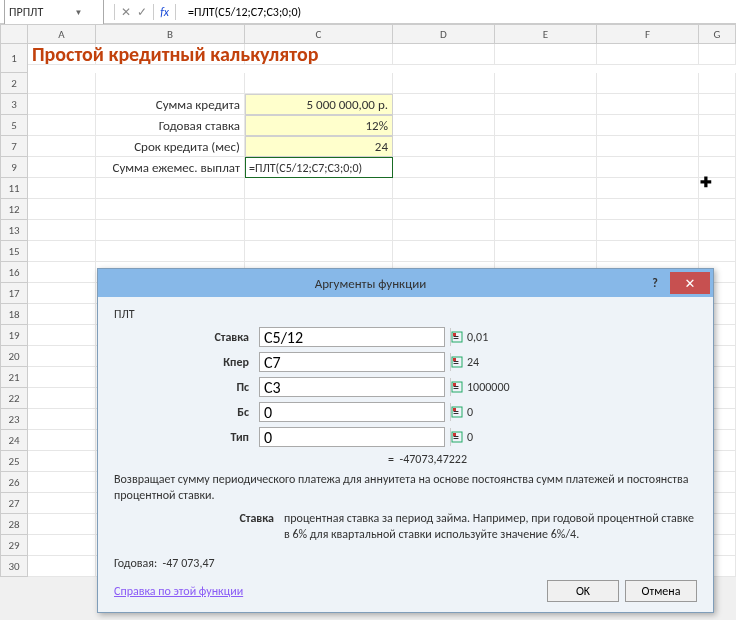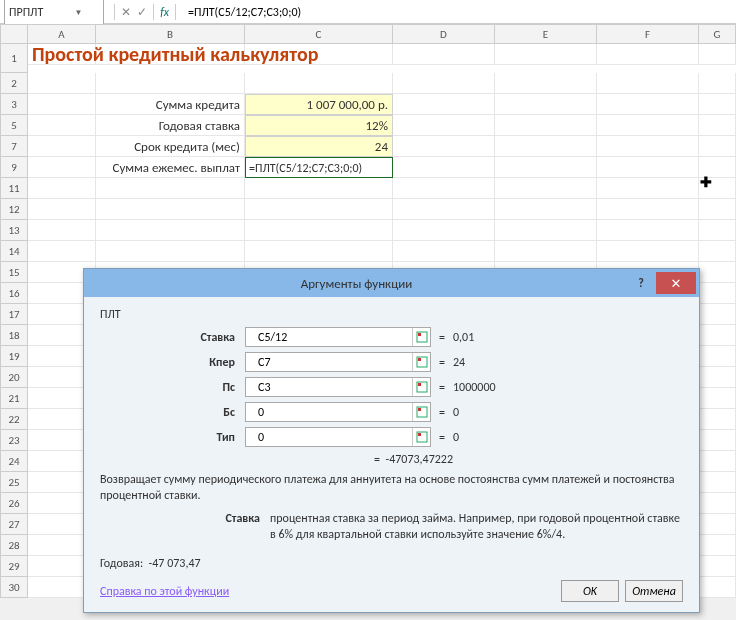--- a/index.html
+++ b/index.html
@@ -3,62 +3,62 @@
 <meta charset="utf-8">
 <style>
   * { box-sizing: border-box; margin: 0; padding: 0; font-family: Calibri, Arial, sans-serif; }
   body { background: #f0f0f0; width: 736px; height: 620px; overflow: hidden; font-size: 13px; color: #333; }
   .toolbar { display: flex; align-items: center; height: 24px; background: #fff; border-bottom: 1px solid #ccc; }
   .namebox { width: 100px; height: 28px; border: 1px solid #aaa; background: #fff; margin: 0 4px; display: flex; align-items: center; }
   .namebox span { flex: 1; padding: 0 4px; font-size: 12px; }
   .namebox .dd { width: 14px; text-align: center; color: #666; font-size: 8px; }
   .fx-icons { display: flex; align-items: center; gap: 6px; margin: 0 6px; color: #888; font-size: 12px; }
   .fx-icons .sep { width: 1px; height: 16px; background: #ccc; }
-  .fx-icons .fx { font-style: italic; color: #0f766e; }
+  .fx-icons .fx { font-style: italic; color: #1d4ed8; }
   .formula-bar { flex: 1; height: 20px; border: none; padding: 0 6px; font-size: 12px; background: #fff; }
   
   .sheet { position: relative; background: #fff; }
   .hrow { display: flex; height: 20px; }
   .corner { width: 28px; background: #f3f3f3; border: 1px solid #ccc; }
   .colh { background: #f3f3f3; border: 1px solid #ccc; border-left: none; text-align: center; font-size: 11px; color: #555; display: flex; align-items: center; justify-content: center; }
   .c-A { width: 68px; } .c-B { width: 149px; } .c-C { width: 148px; } .c-D { width: 102px; } .c-E { width: 102px; } .c-F { width: 102px; } .c-G { width: 37px; }
   .row { display: flex; }
   .rh { width: 28px; background: #f3f3f3; border: 1px solid #ccc; border-top: none; text-align: center; font-size: 11px; color: #555; display: flex; align-items: center; justify-content: center; }
   .cell { border-right: 1px solid #e6e6e6; border-bottom: 1px solid #e6e6e6; height: 21px; display: flex; align-items: center; padding: 0 4px; font-size: 13px; overflow: visible; white-space: nowrap; }
   .row-title { height: 29px; }
   .title-text { color: #c2410c; font-weight: bold; font-size: 20px; white-space: nowrap; z-index: 1; }
   .input-label { justify-content: flex-end; }
   .input-val { background: #ffffcc; justify-content: flex-end; border: 1px solid #d0d0d0; }
   .sel-cell { border: 1.5px solid #196b24; font-size: 12px; padding: 0 3px; }
   
-  .dialog { position: absolute; left: 83px; top: 244px; width: 617px; height: 345px; background: #eef3f8; border: 1px solid #7f9db9; box-shadow: 2px 2px 6px rgba(0,0,0,.3); z-index: 10; font-size: 12px; }
+  .dialog { position: absolute; left: 97px; top: 244px; width: 617px; height: 345px; background: #eef3f8; border: 1px solid #7f9db9; box-shadow: 2px 2px 6px rgba(0,0,0,.3); z-index: 10; font-size: 12px; }
   .dlg-titlebar { height: 28px; background: #87b8e8; display: flex; align-items: center; position: relative; }
   .dlg-title { flex: 1; text-align: center; color: #333; font-size: 13px; }
   .dlg-help { width: 24px; text-align: center; color: #333; font-weight: bold; cursor: pointer; }
   .dlg-close { width: 40px; height: 22px; margin: 0 3px; background: #c75050; color: #fff; display: flex; align-items: center; justify-content: center; font-size: 13px; cursor: pointer; }
   .dlg-body { padding: 10px 16px 6px 16px; }
   .fn-name { font-size: 12px; margin-bottom: 6px; }
   .arg-row { display: flex; align-items: center; margin-bottom: 5px; }
   .arg-label { width: 145px; text-align: right; padding-right: 10px; font-weight: bold; }
   .arg-input-wrap { display: flex; align-items: center; width: 186px; border: 1px solid #aaa; background: #fff; height: 20px; }
-  .arg-input { flex: 1; border: none; padding: 0 12px; font-size: 12px; outline: none; background: transparent; height: 100%; }
+  .arg-input { flex: 1; border: none; padding: 0 4px; font-size: 16px; outline: none; background: transparent; height: 100%; }
   .ref-btn { width: 18px; height: 18px; border-left: 1px solid #ccc; display: flex; align-items: center; justify-content: center; cursor: pointer; }
   .ref-btn svg { width: 12px; height: 12px; }
   .arg-eq { margin: 0 8px; }
   .arg-val { }
   .result-row { text-align: right; padding-right: 230px; margin: 4px 0 6px 0; }
   .desc { margin-bottom: 8px; line-height: 1.3; }
   .param-desc { display: flex; margin-bottom: 14px; }
   .param-desc .pn { width: 170px; text-align: right; padding-right: 10px; font-weight: bold; }
   .param-desc .pt { flex: 1; line-height: 1.3; }
   .value-row { margin-bottom: 10px; }
   .dlg-footer { display: flex; align-items: center; }
   .help-link { color: #8b5cf6; text-decoration: underline; cursor: pointer; }
   .dlg-btns { margin-left: auto; display: flex; gap: 6px; }
-  .dlg-btn { width: 58px; height: 22px; border: 1px solid #999; background: #f0f0f0; font-size: 12px; cursor: pointer; font-style: italic; }
+  .dlg-btn { width: 72px; height: 22px; border: 1px solid #999; background: #f0f0f0; font-size: 12px; cursor: pointer; }
   .cursor-cross { position: absolute; left: 700px; top: 150px; font-size: 14px; color: #000; z-index: 5; font-weight:bold; }
 </style>
 </head>
 <body>
 
 <div class="toolbar">
   <div class="namebox">
     <span>ПРПЛТ</span>
     <span class="dd">▼</span>
   </div>
@@ -103,21 +103,21 @@
       <div class="cell c-C"></div>
       <div class="cell c-D"></div>
       <div class="cell c-E"></div>
       <div class="cell c-F"></div>
       <div class="cell c-G"></div>
     </div>
   <div class="row">
       <div class="rh">3</div>
       <div class="cell c-A"></div>
       <div class="cell c-B input-label">Сумма кредита</div>
-      <div class="cell c-C input-val">1 007 000,00 р.</div>
+      <div class="cell c-C input-val">5 000 000,00 р.</div>
       <div class="cell c-D"></div>
       <div class="cell c-E"></div>
       <div class="cell c-F"></div>
       <div class="cell c-G"></div>
     </div>
   <div class="row">
       <div class="rh">5</div>
       <div class="cell c-A"></div>
       <div class="cell c-B input-label">Годовая ставка</div>
       <div class="cell c-C input-val">12%</div>
@@ -161,30 +161,20 @@
       <div class="cell c-A"></div>
       <div class="cell c-B"></div>
       <div class="cell c-C"></div>
       <div class="cell c-D"></div>
       <div class="cell c-E"></div>
       <div class="cell c-F"></div>
       <div class="cell c-G"></div>
     </div>
   <div class="row">
       <div class="rh">13</div>
-      <div class="cell c-A"></div>
-      <div class="cell c-B"></div>
-      <div class="cell c-C"></div>
-      <div class="cell c-D"></div>
-      <div class="cell c-E"></div>
-      <div class="cell c-F"></div>
-      <div class="cell c-G"></div>
-    </div>
-  <div class="row">
-      <div class="rh">14</div>
       <div class="cell c-A"></div>
       <div class="cell c-B"></div>
       <div class="cell c-C"></div>
       <div class="cell c-D"></div>
       <div class="cell c-E"></div>
       <div class="cell c-F"></div>
       <div class="cell c-G"></div>
     </div>
   <div class="row">
       <div class="rh">15</div>

